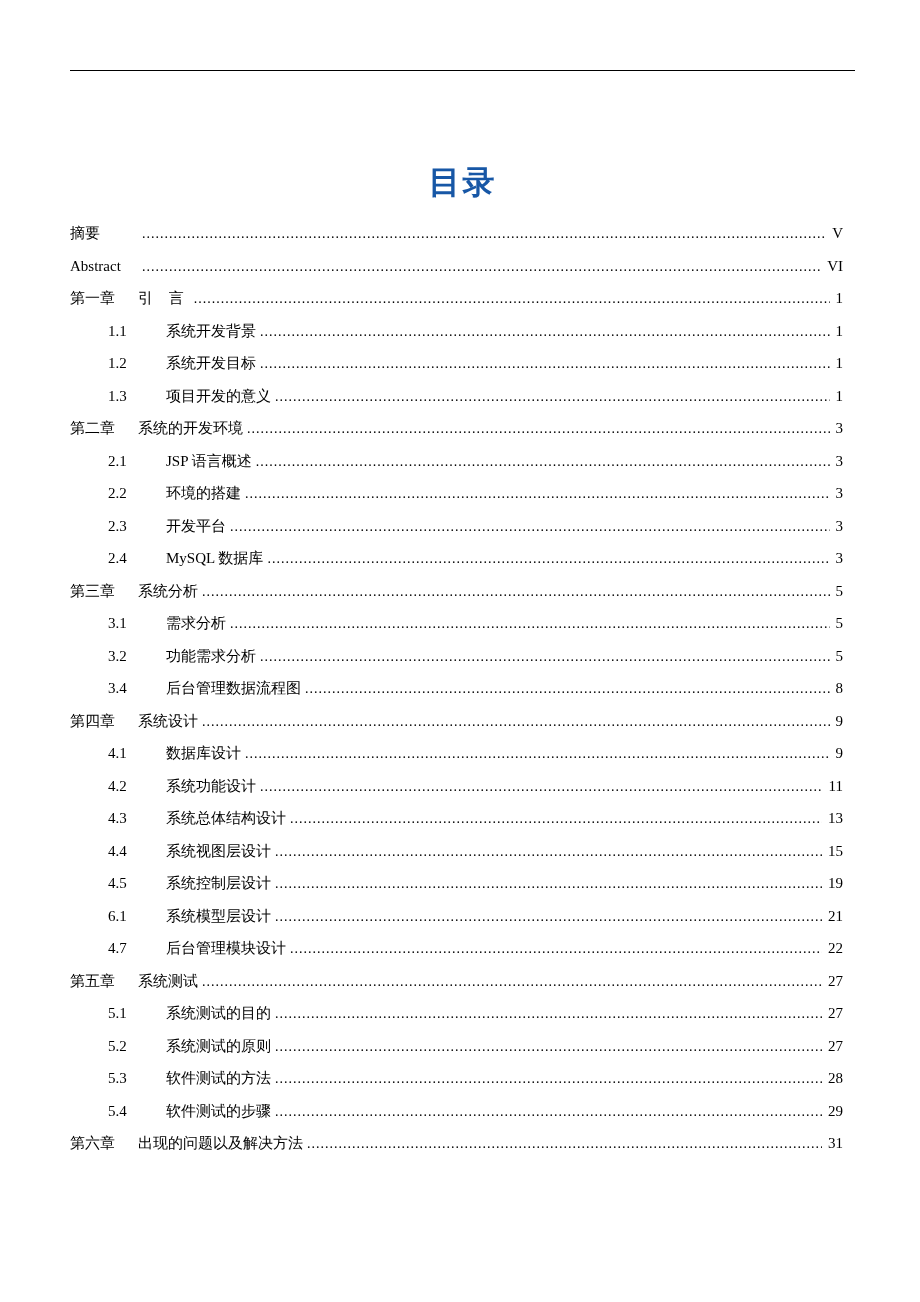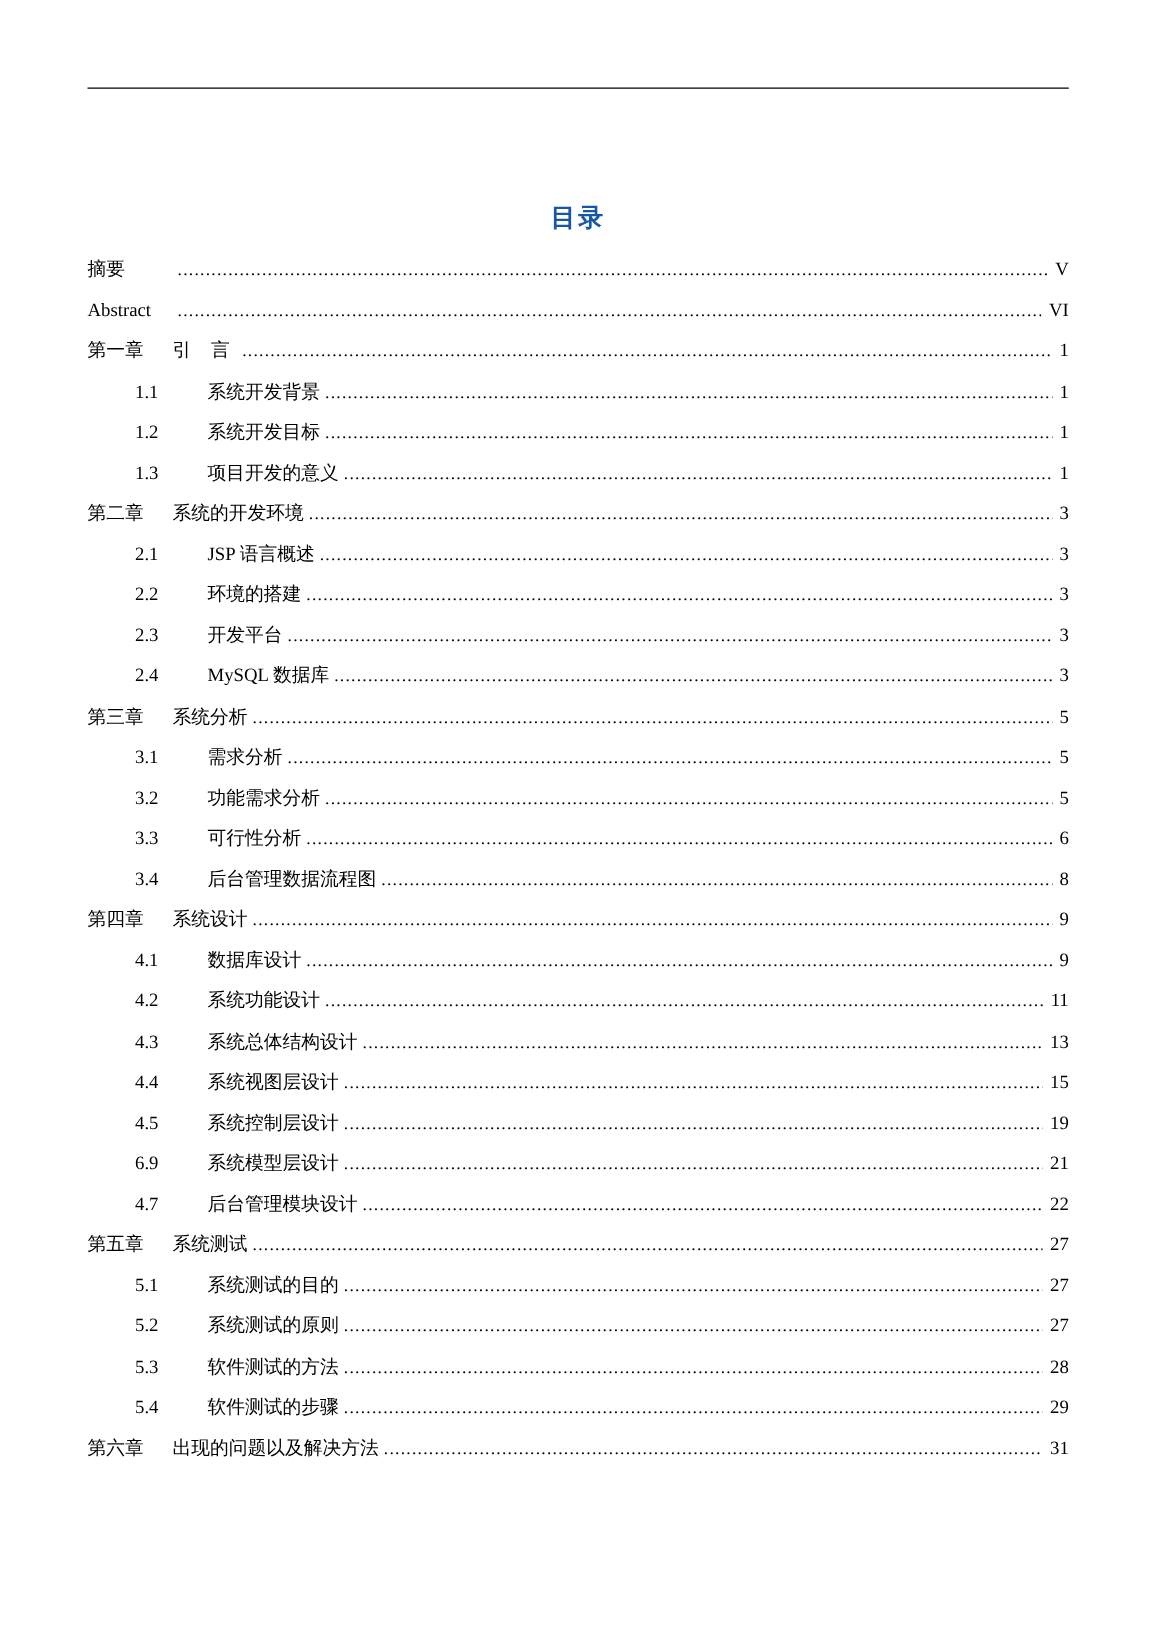--- a/index.html
+++ b/index.html
@@ -19,33 +19,33 @@
   }
   .top-rule {
     border-top: 1.5px solid #000;
     height: 0;
     margin: 0 0 90px 0;
   }
   .title {
     text-align: center;
     font-family: "SimHei", "黑体", sans-serif;
     font-weight: bold;
-    font-size: 20px;
+    font-size: 32px;
     color: #1757a6;
     letter-spacing: 2px;
     margin: 0 0 20px 0;
   }
   .toc {
     font-size: 15px;
     line-height: 1.1;
   }
   .entry {
     display: flex;
     align-items: baseline;
-    margin: 0 0 16px 0;
+    margin: 0 12px 16px 0;
   }
   .entry.level-0 .prefix {
     display: inline-block;
     min-width: 68px;
   }
   .entry.level-1 {
     padding-left: 38px;
     align-items: flex-end;
   }
   .entry.level-1 .prefix {
@@ -151,25 +151,20 @@
         <span class="label-wrap"><span class="prefix">3.1</span><span class="label">需求分析</span></span>
         <span class="leader"></span>
         <span class="pagenum">5</span>
       </div>
       <div class="entry level-1">
         <span class="label-wrap"><span class="prefix">3.2</span><span class="label">功能需求分析</span></span>
         <span class="leader"></span>
         <span class="pagenum">5</span>
       </div>
       <div class="entry level-1">
-        <span class="label-wrap"><span class="prefix">3.3</span><span class="label">可行性分析</span></span>
-        <span class="leader"></span>
-        <span class="pagenum">6</span>
-      </div>
-      <div class="entry level-1">
         <span class="label-wrap"><span class="prefix">3.4</span><span class="label">后台管理数据流程图</span></span>
         <span class="leader"></span>
         <span class="pagenum">8</span>
       </div>
       <div class="entry level-0">
         <span class="label-wrap"><span class="prefix">第四章</span><span class="label">系统设计</span></span>
         <span class="leader"></span>
         <span class="pagenum">9</span>
       </div>
       <div class="entry level-1">
@@ -191,21 +186,21 @@
         <span class="label-wrap"><span class="prefix">4.4</span><span class="label">系统视图层设计</span></span>
         <span class="leader"></span>
         <span class="pagenum">15</span>
       </div>
       <div class="entry level-1">
         <span class="label-wrap"><span class="prefix">4.5</span><span class="label">系统控制层设计</span></span>
         <span class="leader"></span>
         <span class="pagenum">19</span>
       </div>
       <div class="entry level-1">
-        <span class="label-wrap"><span class="prefix">6.9</span><span class="label">系统模型层设计</span></span>
+        <span class="label-wrap"><span class="prefix">6.1</span><span class="label">系统模型层设计</span></span>
         <span class="leader"></span>
         <span class="pagenum">21</span>
       </div>
       <div class="entry level-1">
         <span class="label-wrap"><span class="prefix">4.7</span><span class="label">后台管理模块设计</span></span>
         <span class="leader"></span>
         <span class="pagenum">22</span>
       </div>
       <div class="entry level-0">
         <span class="label-wrap"><span class="prefix">第五章</span><span class="label">系统测试</span></span>

